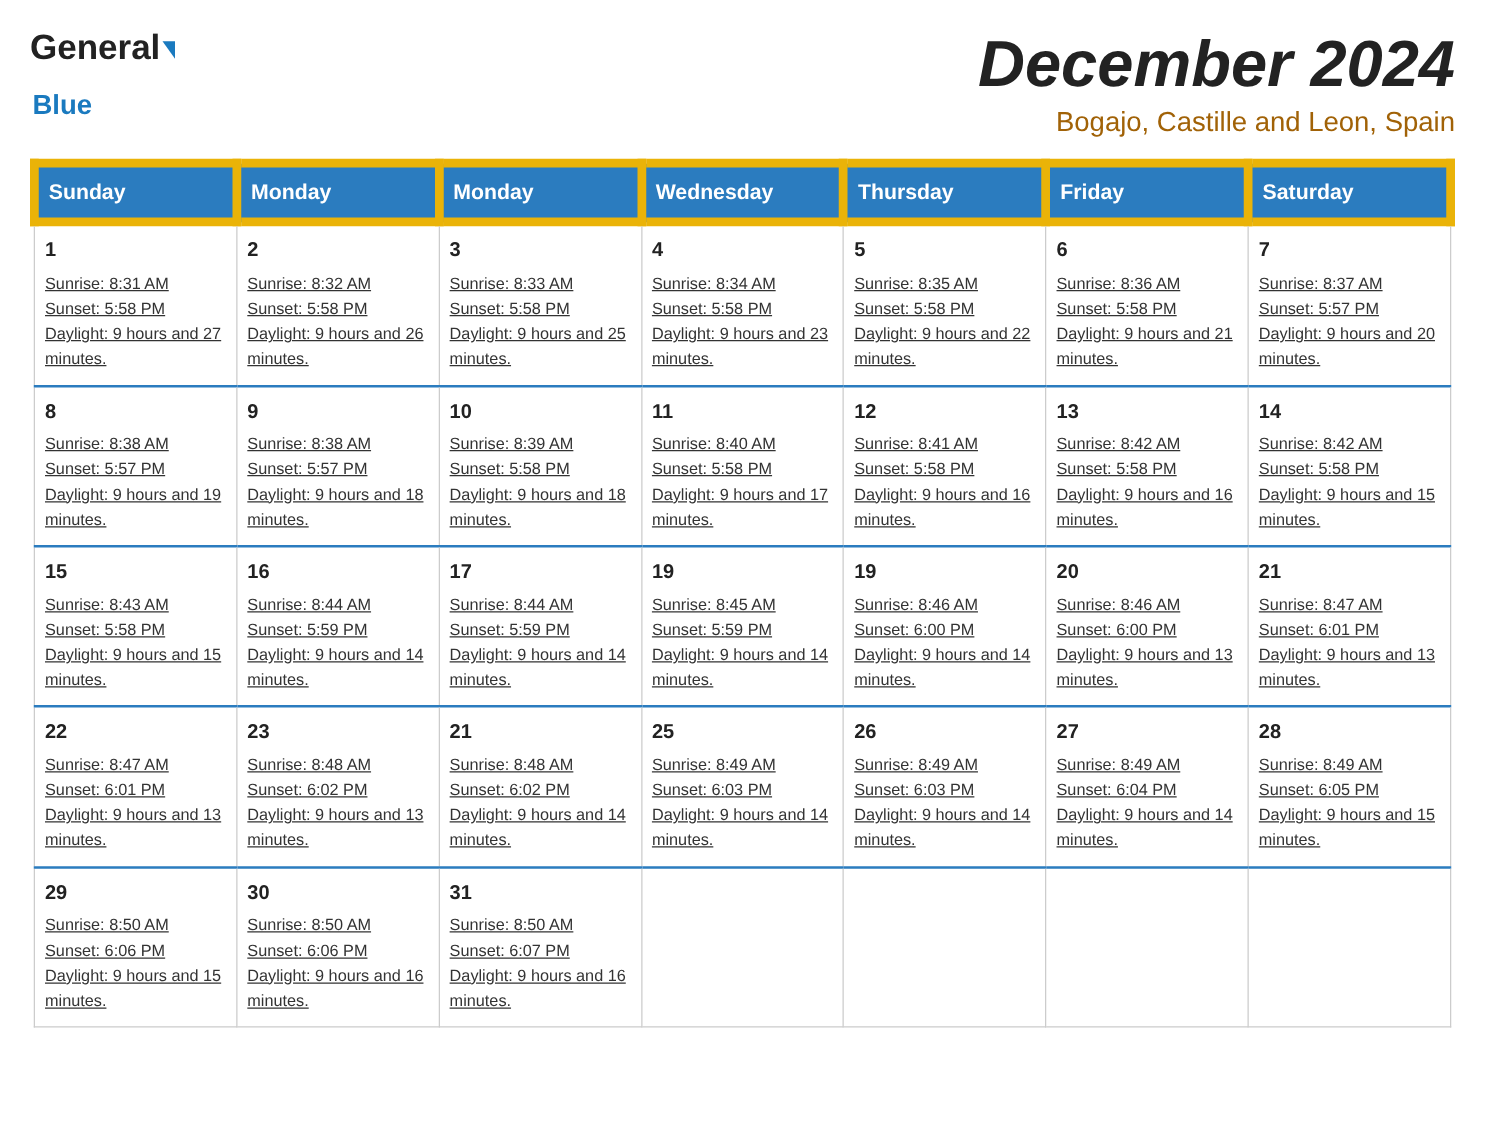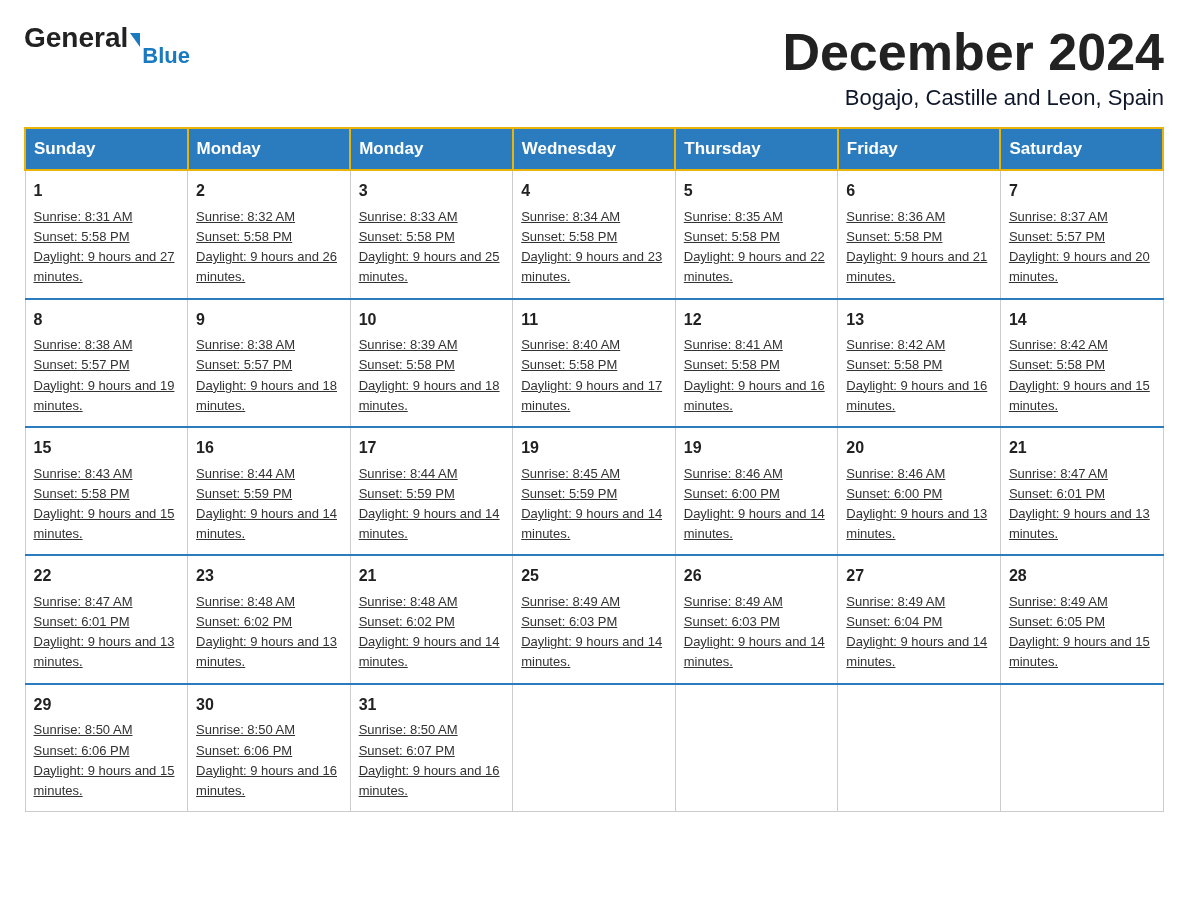--- a/index.html
+++ b/index.html
@@ -11,21 +11,21 @@
       min-height: 918px;
     }
     .header {
       display: flex;
       justify-content: space-between;
       align-items: flex-start;
       margin-bottom: 16px;
     }
     .logo {
       display: flex;
-      flex-direction: row;
+      flex-direction: column;
       align-items: flex-start;
     }
     .logo-text {
       font-size: 28px;
       font-weight: bold;
       color: #222;
       line-height: 1;
     }
     .logo-triangle {
       display: inline-block;
@@ -45,40 +45,41 @@
       padding-left: 2px;
     }
     .title-block {
       text-align: right;
     }
     .month-year {
       font-size: 52px;
       font-weight: bold;
       color: #222;
       line-height: 1.1;
+      font-style: italic;
     }
     .location {
       font-size: 22px;
-      color: #0f172a;
+      color: #a16207;
       margin-top: 4px;
       text-align: right;
     }
     table {
       width: 100%;
       border-collapse: collapse;
       margin-top: 8px;
     }
     th {
       background-color: #2b7cbf;
       color: #fff;
       font-size: 17px;
       font-weight: bold;
       padding: 10px 8px;
       text-align: left;
-      border: 2px solid #eab308;
+      border: 7px solid #eab308;
     }
     td {
       vertical-align: top;
       padding: 8px 8px 10px 8px;
       border: 1px solid #ccc;
       border-top: 2px solid #2b7cbf;
       font-size: 13.5px;
       line-height: 1.55;
       width: 14.28%;
       min-height: 100px;

